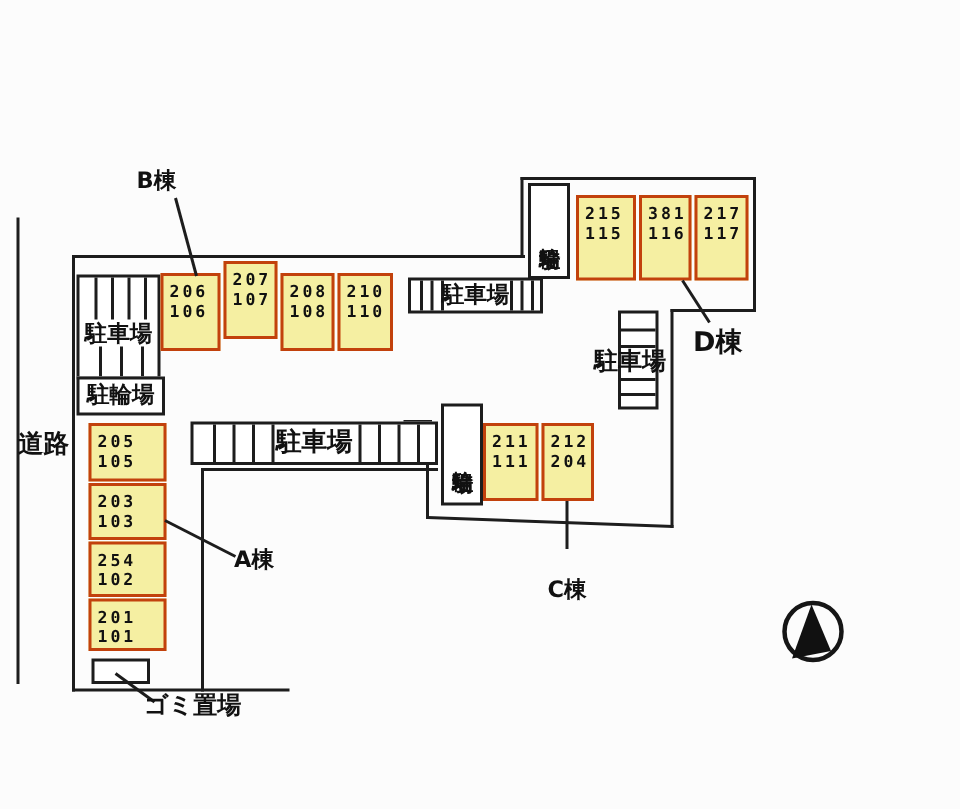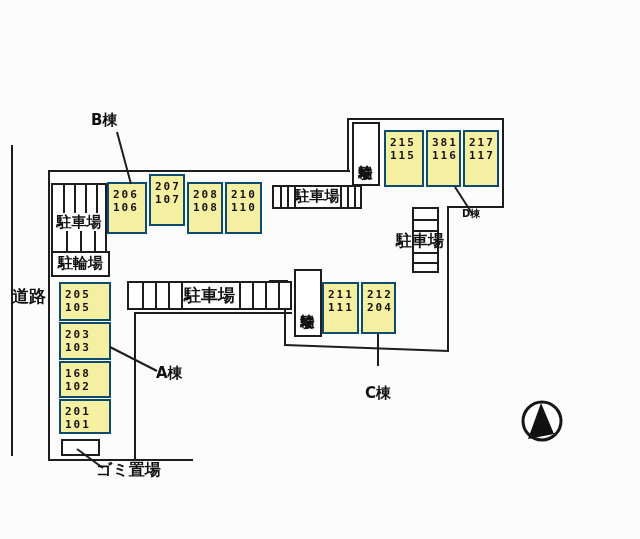--- a/index.html
+++ b/index.html
@@ -3,21 +3,21 @@
 <meta charset="utf-8">
 <style>
   html,body{margin:0;padding:0;background:#ffffff;}
   #canvas{
     position:relative;width:640px;height:539px;background:#fcfcfc;
     font-family:"DejaVu Sans",sans-serif;color:#141414;overflow:hidden;
   }
   .ln{position:absolute;background:#1d1d1d;}
   .box{position:absolute;border:2px solid #1d1d1d;background:#ffffff;box-sizing:border-box;}
   .unit{
-    position:absolute;border:2px solid #0c4a6e;background:#f5efa2;box-sizing:border-box;
+    position:absolute;border:2px solid #c2410c;background:#f5efa2;box-sizing:border-box;
     font-family:"DejaVu Sans Mono",monospace;font-weight:bold;font-size:11px;
     letter-spacing:2px;line-height:13px;padding:4px 0 0 4px;color:#111;
   }
   .unit span{display:block;}
   .lbl{
     position:absolute;font-weight:bold;font-size:16px;color:#111;
     white-space:nowrap;line-height:1.05;z-index:5;
   }
   .cent{display:flex;align-items:center;justify-content:center;text-align:center;}
   .vtext{
@@ -143,32 +143,32 @@
 
   <div class="unit" style="left:59px;top:282px;width:52px;height:39px;">
     <span>205</span>
       <span>105</span>
   </div>
   <div class="unit" style="left:59px;top:322px;width:52px;height:38px;">
     <span>203</span>
       <span>103</span>
   </div>
   <div class="unit" style="left:59px;top:361px;width:52px;height:37px;">
-    <span>168</span>
+    <span>254</span>
       <span>102</span>
   </div>
   <div class="unit" style="left:59px;top:399px;width:52px;height:35px;">
     <span>201</span>
       <span>101</span>
   </div>
 
   <div class="lbl" style="left:91px;top:113px;font-size:15px;">B棟</div>
   <div class="lbl" style="left:156px;top:366px;font-size:15px;">A棟</div>
   <div class="lbl" style="left:365px;top:366px;font-size:15px;margin-top:20px;">C棟</div>
-  <div class="lbl" style="left:462px;top:209px;font-size:10px;">D棟</div>
+  <div class="lbl" style="left:462px;top:220px;font-size:18px;">D棟</div>
 
   <div class="box" style="left:61px;top:439px;width:39px;height:17px;"></div>
   <div class="lbl" style="left:96px;top:462px;font-size:16px;">ゴミ置場</div>
 
   <svg class="overlay" width="640" height="539" viewBox="0 0 640 539">
     <line x1="285" y1="345" x2="449" y2="351" stroke="#1d1d1d" stroke-width="2"></line>
     <line x1="117" y1="132" x2="131" y2="184" stroke="#1d1d1d" stroke-width="2"></line>
     <line x1="110" y1="347" x2="157" y2="371" stroke="#1d1d1d" stroke-width="2"></line>
     <line x1="378" y1="334" x2="378" y2="366" stroke="#1d1d1d" stroke-width="2"></line>
     <line x1="455" y1="187" x2="473" y2="215" stroke="#1d1d1d" stroke-width="2"></line>

